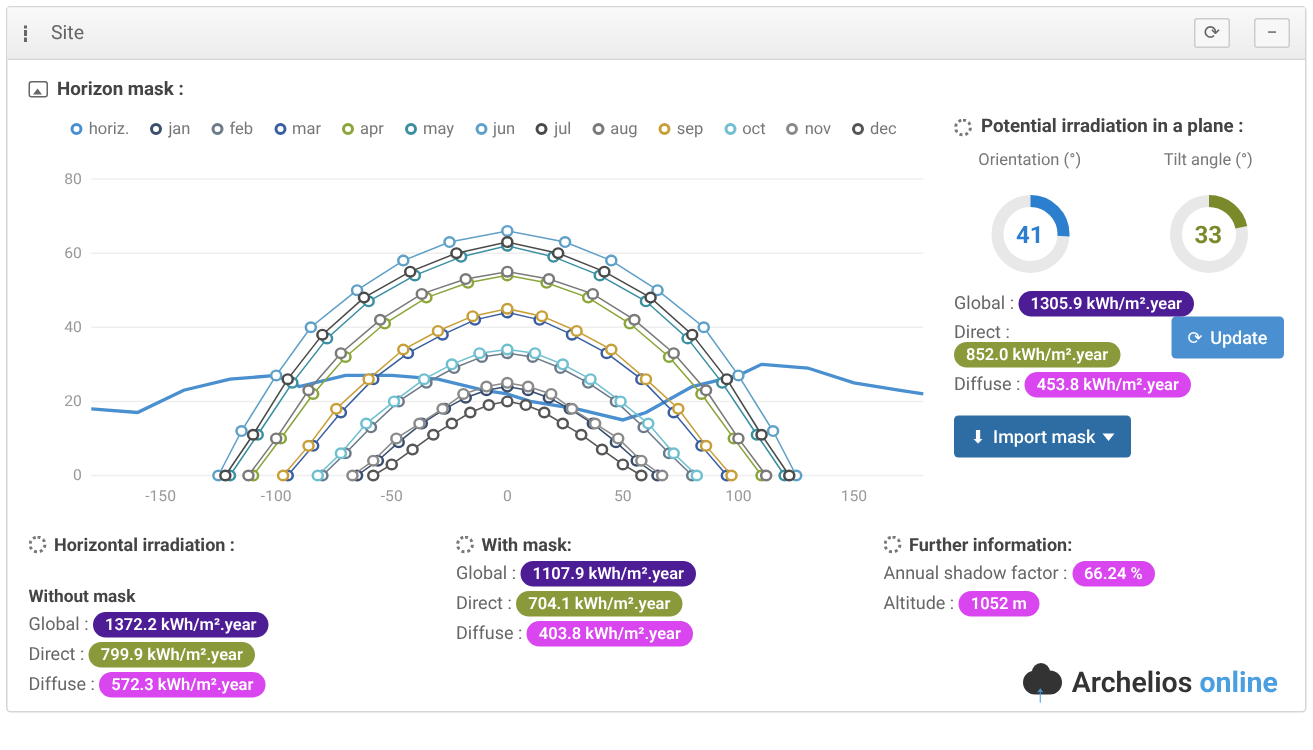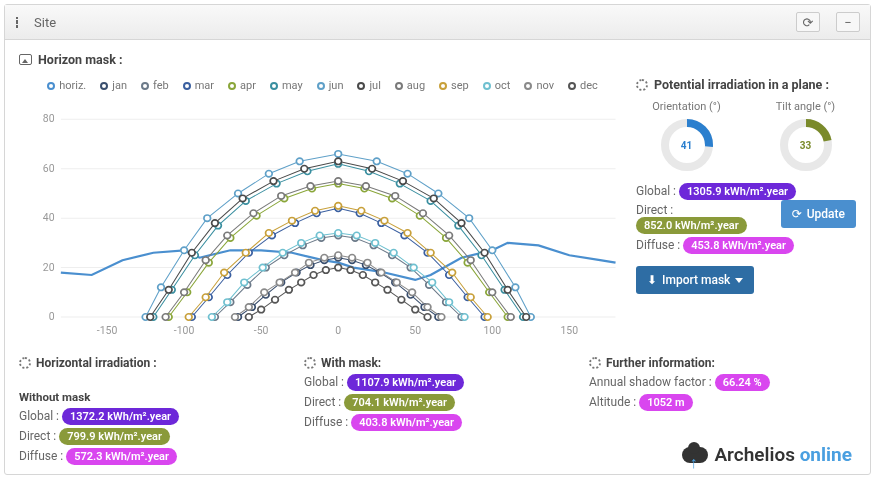--- a/index.html
+++ b/index.html
@@ -14,29 +14,29 @@
 .picture-icon{width:13px;height:11px;border:1.5px solid #666;border-radius:2px;position:relative;display:inline-block}
 .picture-icon::after{content:"";position:absolute;left:2px;bottom:1px;width:0;height:0;border-left:3px solid transparent;border-right:3px solid transparent;border-bottom:4px solid #666}
 .main{display:flex;gap:10px}
 .chart-col{flex:1;min-width:0}
 .side-col{width:220px}
 .legend{display:flex;flex-wrap:wrap;gap:10px 14px;justify-content:center;padding:4px 0 10px;font-size:11px;color:#777}
 .legend-item{display:flex;align-items:center;gap:4px}
 .legend-dot{width:8px;height:8px;border-radius:50%;border:2px solid}
 .chart-wrap{position:relative;height:240px}
 .badge{display:inline-block;padding:2px 8px;border-radius:10px;color:#fff;font-size:11px;font-weight:600}
-.b-teal{background:#6d28d9}
+.b-teal{background:#4c1d95}
 .b-olive{background:#8a9a3a}
 .b-gray{background:#d946ef}
 .row{margin:3px 0;color:#666;font-size:12px}
 .donut-row{display:flex;gap:18px;margin:6px 0 10px}
 .donut-box{text-align:center;flex:1}
-.donut-label{font-size:11px;color:#777;margin-bottom:4px}
+.donut-label{font-size:11px;color:#777;margin-bottom:15px}
 .donut{position:relative;width:56px;height:56px;margin:0 auto}
-.donut-val{position:absolute;inset:0;display:flex;align-items:center;justify-content:center;font-weight:700;font-size:10px}
+.donut-val{position:absolute;inset:0;display:flex;align-items:center;justify-content:center;font-weight:700;font-size:16px}
 .btn{border:none;border-radius:3px;padding:7px 11px;color:#fff;font-size:12px;cursor:pointer;display:inline-flex;align-items:center;gap:5px;font-weight:500}
 .btn-blue{background:#2e6da4}
 .btn-ltblue{background:#4a8fcf}
 .caret{width:0;height:0;border-left:4px solid transparent;border-right:4px solid transparent;border-top:5px solid #fff;display:inline-block}
 .cols3{display:flex;gap:18px;margin-top:14px}
 .col3{flex:1}
 .col3 h4{font-size:12px;font-weight:700;color:#444;display:flex;align-items:center;gap:5px;margin-bottom:4px}
 .sub{font-size:11.5px;font-weight:700;color:#444;margin:20px 0 4px}
 .footer-logo{position:absolute;right:18px;bottom:8px;display:flex;align-items:center;gap:6px;font-size:19px;font-weight:600}
 .footer-logo .arch{color:#333}

